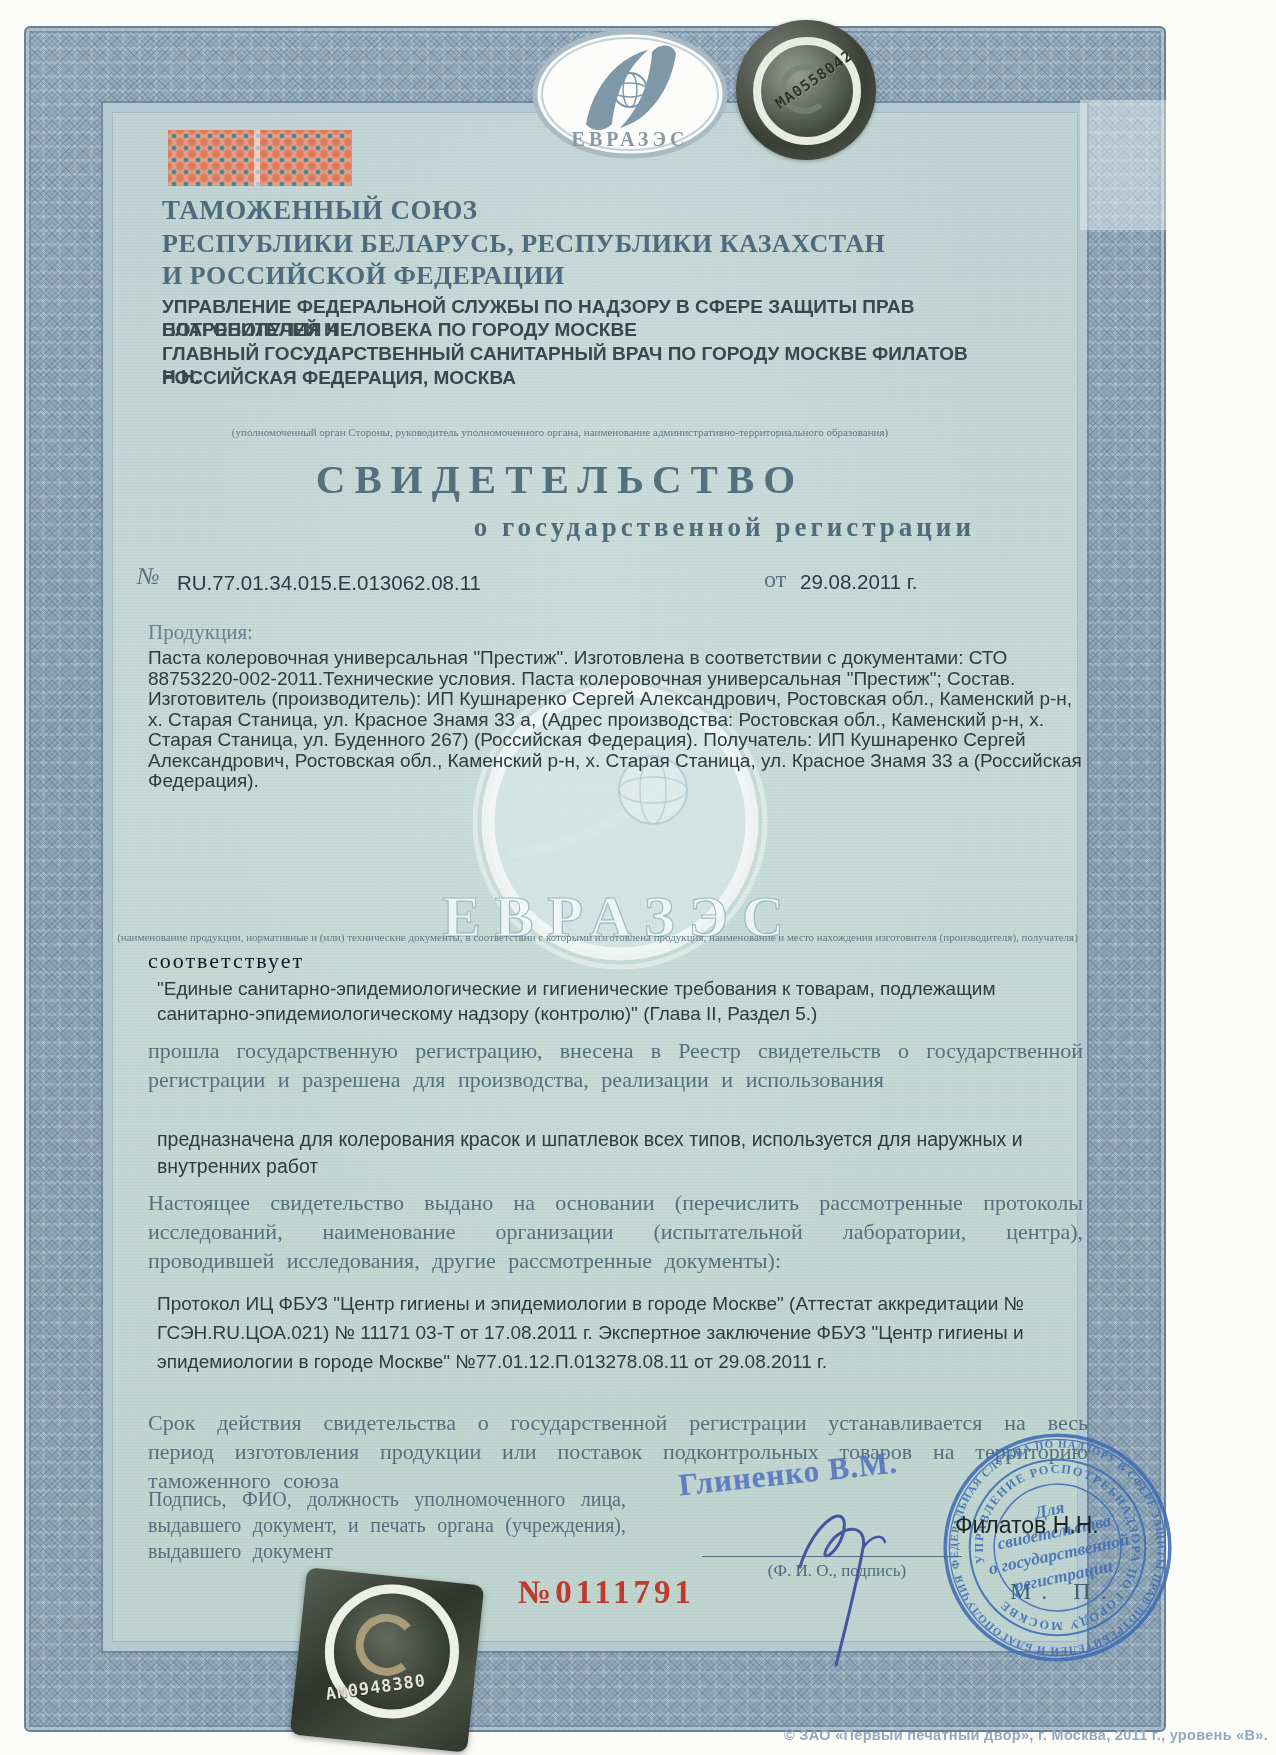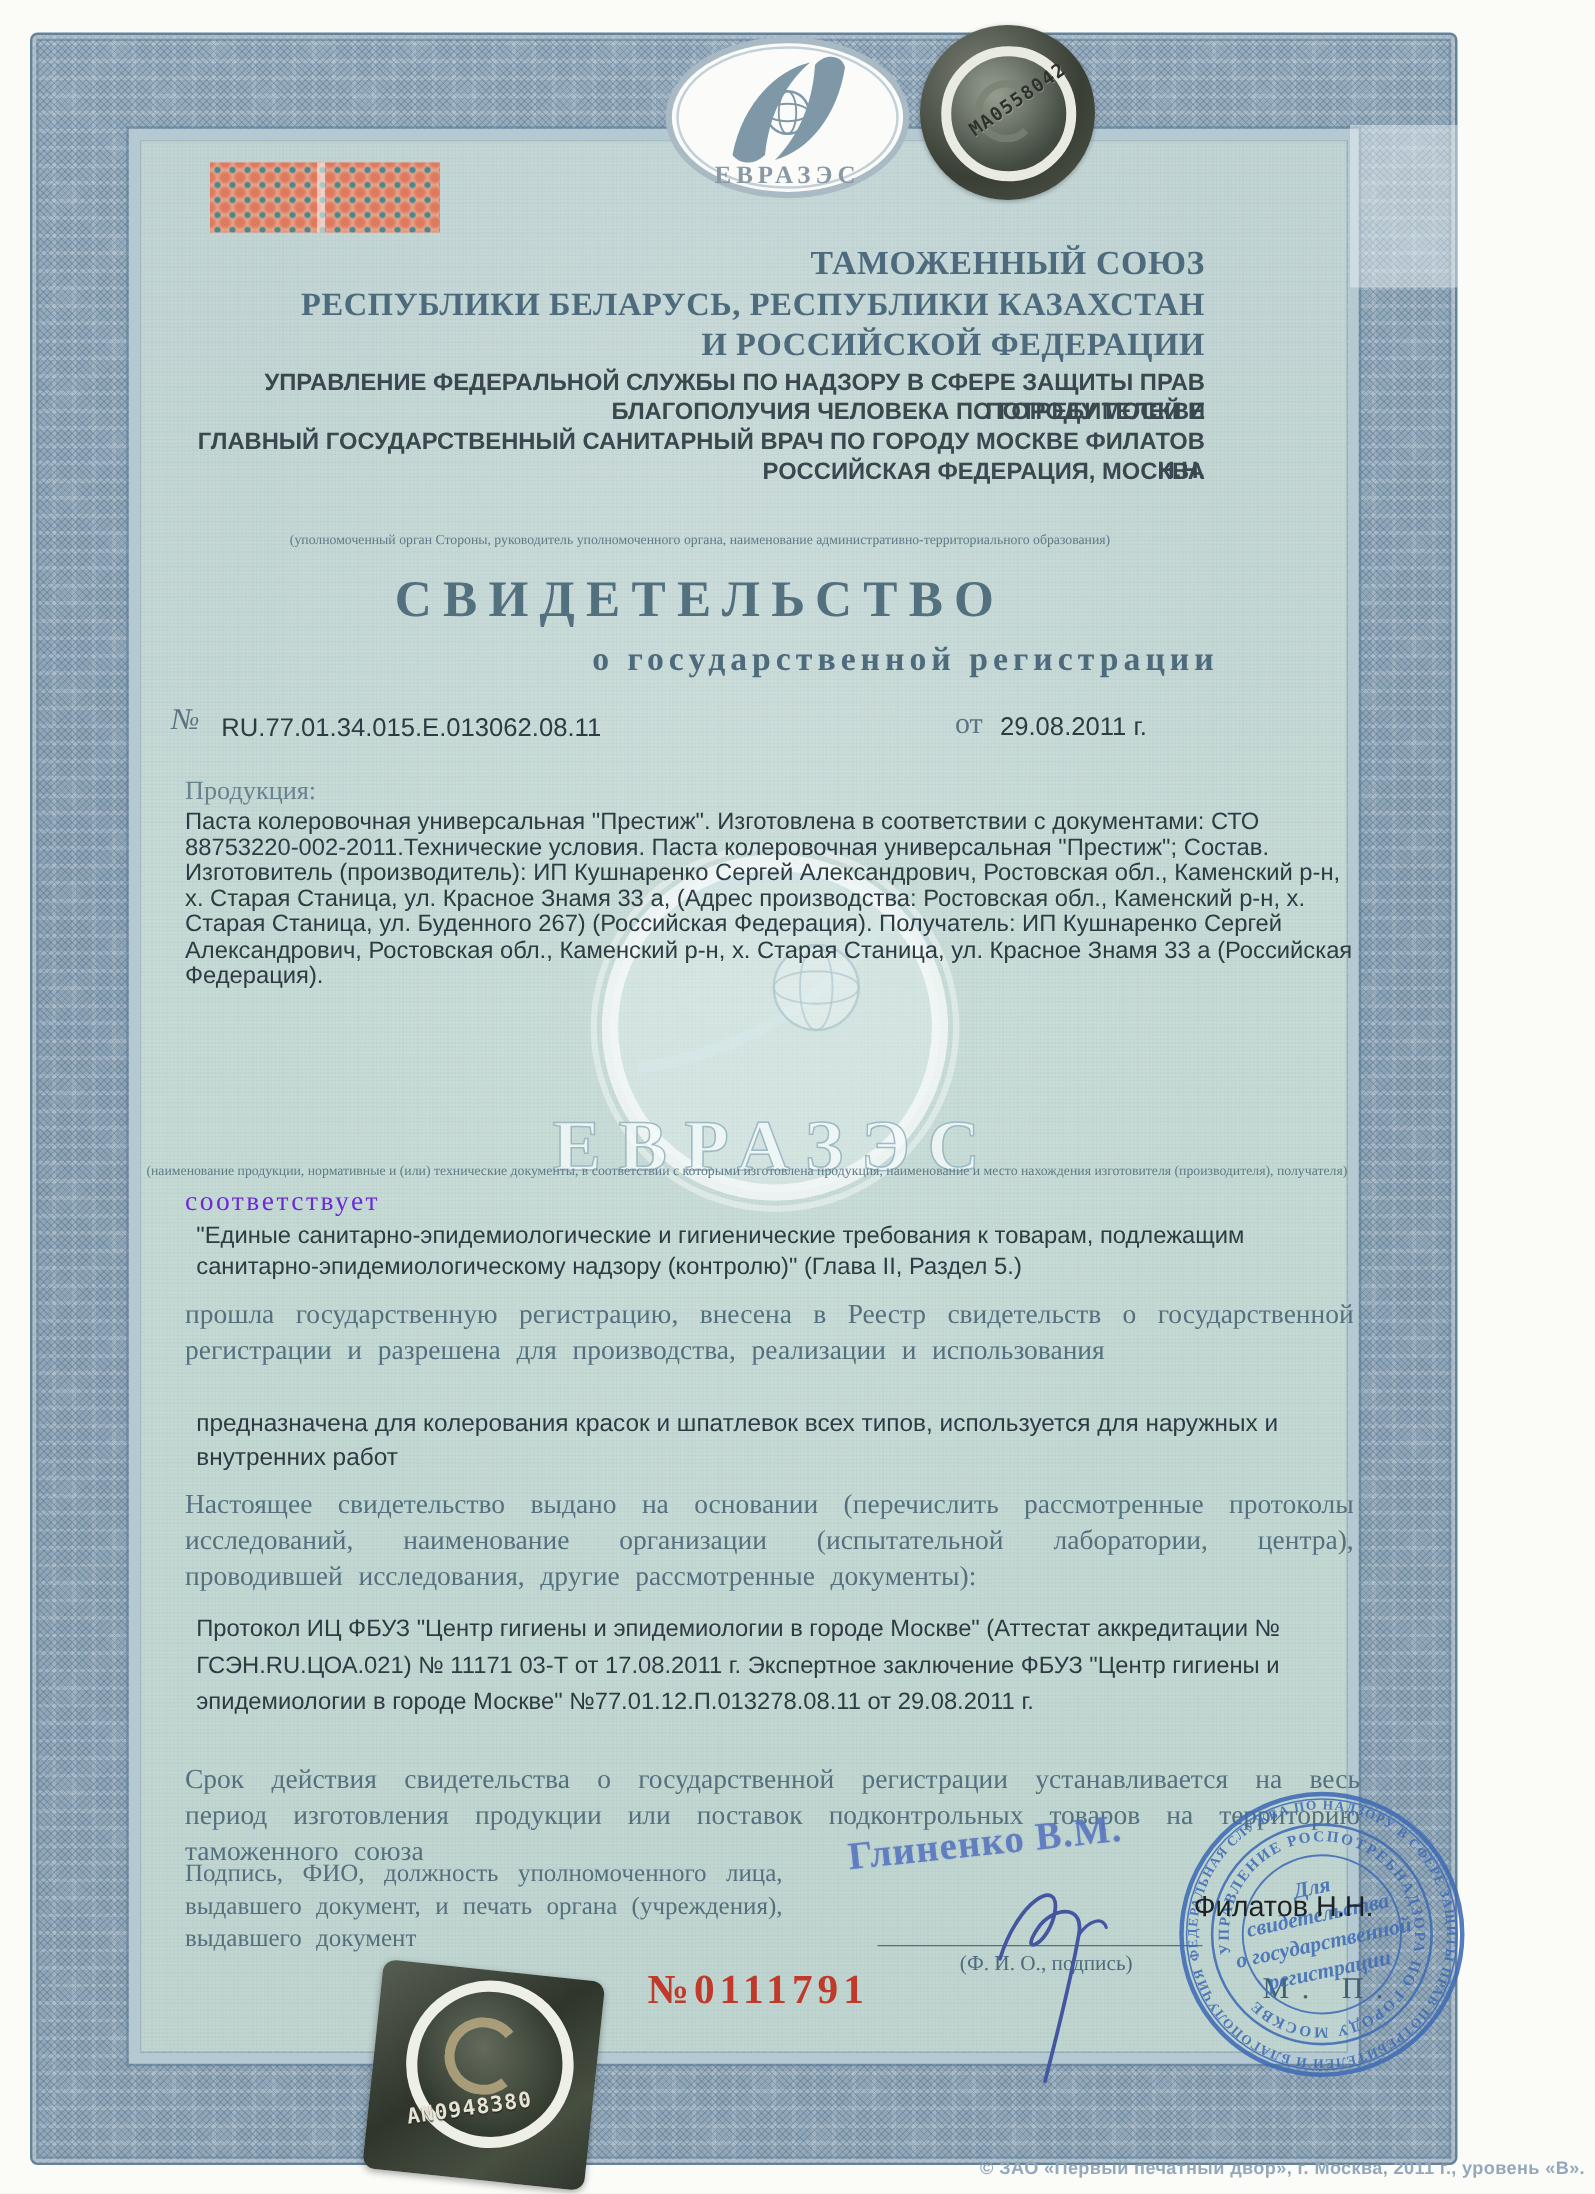--- a/index.html
+++ b/index.html
@@ -26,21 +26,21 @@
   
   .patch{position:absolute;left:168px;top:130px;width:184px;height:56px;opacity:.9;
     background-color:#e7a68c;
     background-image:
       linear-gradient(90deg, rgba(0,0,0,0) 0 86px, rgba(255,255,255,.55) 86px 92px, rgba(0,0,0,0) 92px),
       radial-gradient(circle, rgba(55,125,135,.95) 2px, rgba(0,0,0,0) 3px),
       radial-gradient(circle, rgba(225,110,80,.95) 3px, rgba(235,150,120,.35) 6px);
     background-size:100% 100%, 12px 12px, 12px 12px;
     background-position:0 0, 0 0, 6px 6px;}
   
-  .center-col{position:absolute;left:134px;width:830px;text-align:right;}
+  .center-col{position:absolute;left:162px;width:830px;text-align:left;}
   .union{font-weight:bold;color:#4d6b7d;font-size:26px;line-height:32px;letter-spacing:.5px;}
   .auth{font-family:"Liberation Sans",sans-serif;font-weight:bold;color:#3a474e;font-size:19px;line-height:23px;}
   .tiny{font-size:11px;color:#5d7a88;white-space:nowrap;text-align:center;}
   .title-main{font-weight:bold;color:#53707f;font-size:41px;letter-spacing:9px;text-align:center;}
   .title-sub{font-weight:bold;color:#4d6b7c;font-size:27px;letter-spacing:4px;text-align:right;}
   .serif-blue{color:#54707f;font-size:22px;line-height:29px;text-align:justify;word-spacing:.32em;}
   .sans-dark{font-family:"Liberation Sans",sans-serif;color:#2e3b42;font-size:19px;line-height:24px;}
   .abs{position:absolute;}
   .footer-credit{position:absolute;right:8px;top:1727px;font-family:"Liberation Sans",sans-serif;
     font-weight:600;font-size:14.5px;color:#93a9bb;letter-spacing:.3px;}
@@ -126,21 +126,21 @@
 
   <div class="abs" style="left:137px;top:563px;font-size:24px;font-style:italic;color:#5a7482;z-index:2;">№</div>
   <div class="abs sans-dark" style="left:177px;top:571px;font-size:20.5px;z-index:2;">RU.77.01.34.015.Е.013062.08.11</div>
   <div class="abs" style="left:764px;top:566px;font-size:24px;color:#5a7482;z-index:2;">от</div>
   <div class="abs sans-dark" style="left:800px;top:570px;font-size:20.5px;z-index:2;">29.08.2011 г.</div>
 
   <div class="abs" style="left:148px;top:620px;font-size:21px;color:#68828e;z-index:2;">Продукция:</div>
   <div class="abs sans-dark" style="left:148px;top:648px;width:940px;font-size:19px;line-height:20.5px;z-index:2;">Паста колеровочная универсальная "Престиж". Изготовлена в соответствии с документами: СТО 88753220-002-2011.Технические условия. Паста колеровочная универсальная "Престиж"; Состав. Изготовитель (производитель): ИП Кушнаренко Сергей Александрович, Ростовская обл., Каменский р-н, х. Старая Станица, ул. Красное Знамя 33 а, (Адрес производства: Ростовская обл., Каменский р-н, х. Старая Станица, ул. Буденного 267) (Российская Федерация).  Получатель: ИП Кушнаренко Сергей Александрович, Ростовская обл., Каменский р-н, х. Старая Станица, ул. Красное Знамя 33 а (Российская Федерация).</div>
   <div class="abs tiny" style="left:115px;top:931px;width:965px;z-index:2;">(наименование продукции, нормативные и (или) технические документы, в соответствии с которыми изготовлена продукция, наименование и место нахождения изготовителя (производителя), получателя)</div>
 
-  <div class="abs" style="left:148px;top:948px;font-size:22px;letter-spacing:2px;color:#6d28d9;z-index:2;">соответствует</div>
+  <div class="abs" style="left:148px;top:948px;font-size:22px;letter-spacing:2px;color:#0f172a;z-index:2;">соответствует</div>
   <div class="abs sans-dark" style="left:157px;top:976px;width:880px;font-size:19px;line-height:25px;z-index:2;">"Единые санитарно-эпидемиологические и гигиенические требования к товарам, подлежащим санитарно-эпидемиологическому надзору (контролю)" (Глава II, Раздел 5.)</div>
 
   <div class="abs serif-blue" style="left:148px;top:1036px;width:935px;z-index:2;">прошла государственную регистрацию, внесена в Реестр свидетельств о государственной регистрации и разрешена для производства, реализации и использования</div>
   <div class="abs sans-dark" style="left:157px;top:1126px;width:880px;font-size:19.5px;line-height:27px;z-index:2;">предназначена для колерования красок и шпатлевок всех типов, используется для наружных и внутренних работ</div>
 
   <div class="abs serif-blue" style="left:148px;top:1188px;width:935px;z-index:2;">Настоящее свидетельство выдано на основании (перечислить рассмотренные протоколы исследований, наименование организации (испытательной лаборатории, центра), проводившей исследования, другие рассмотренные документы):</div>
   <div class="abs sans-dark" style="left:157px;top:1289px;width:920px;font-size:19px;line-height:29px;z-index:2;">Протокол ИЦ ФБУЗ "Центр гигиены и эпидемиологии в городе Москве" (Аттестат аккредитации № ГСЭН.RU.ЦОА.021) № 11171 03-Т от 17.08.2011 г. Экспертное заключение ФБУЗ "Центр гигиены и эпидемиологии в городе Москве" №77.01.12.П.013278.08.11 от 29.08.2011 г.</div>
 
   <div class="abs serif-blue" style="left:148px;top:1408px;width:940px;z-index:2;">Срок действия свидетельства о государственной регистрации устанавливается на весь период изготовления продукции или поставок подконтрольных товаров на территорию таможенного союза</div>
 

